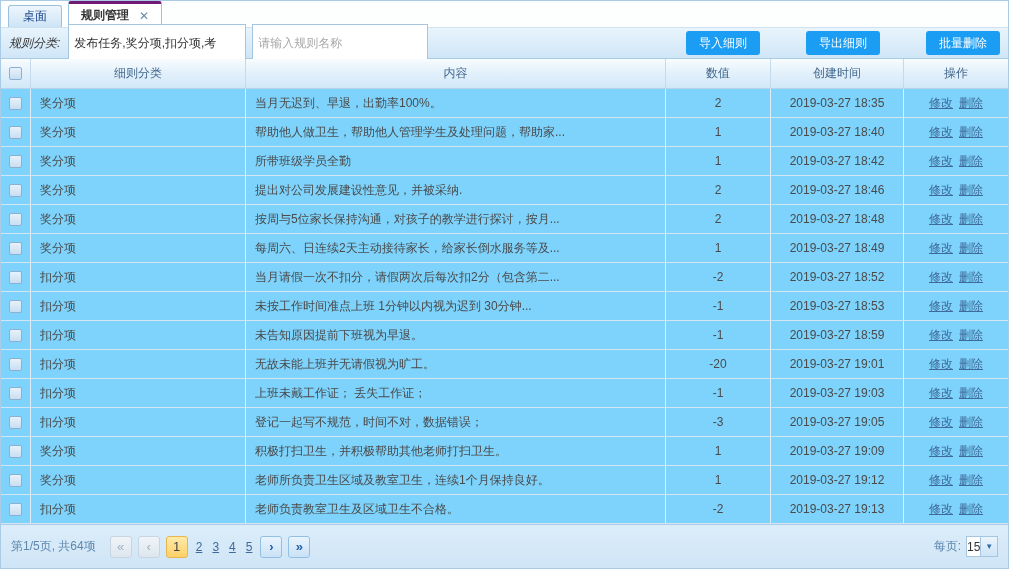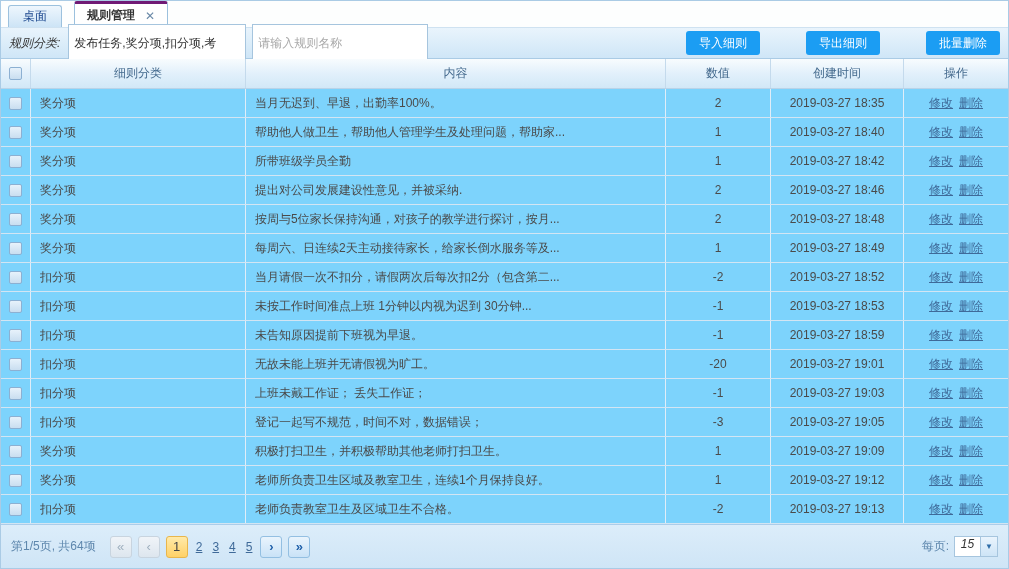--- a/index.html
+++ b/index.html
@@ -5,21 +5,21 @@
   * { margin:0; padding:0; box-sizing:border-box; }
   html,body { width:1009px; height:569px; }
   body {
     font-family:"Liberation Sans","DejaVu Sans",sans-serif;
     font-size:12px; color:#4a4a4a; background:#fff; overflow:hidden;
   }
   .app { width:1009px; height:569px; border:1px solid #aacbe5; display:flex; flex-direction:column; }
 
   
   .tabstrip { height:27px; background:#fdfefe; display:flex; align-items:flex-end; padding-left:7px; border-bottom:1px solid #cfe2f1; flex:none; }
-  .tab { height:22px; display:flex; align-items:center; padding:0 14px; margin-right:12px;
+  .tab { height:22px; display:flex; align-items:center; padding:0 14px; margin-right:6px;
          border:1px solid #9cc1de; border-bottom:none; border-radius:3px 3px 0 0;
          background:linear-gradient(#eef6fd,#cde4f6); color:#15428b; cursor:pointer;justify-content:center; }
   .tab.active { height:26px; background:#fff; border-top:3px solid #701a75; color:#333; font-weight:bold; padding:0 12px; }
   .tab-close { margin-left:10px; color:#6b8aa8; font-weight:normal; font-size:12px; cursor:pointer; }
 
   
   .toolbar { height:31px; background:linear-gradient(#e9f4fc,#cfe6f7); display:flex; align-items:center;
              padding:0 8px; gap:6px; border-bottom:1px solid #aacbe5; flex:none; }
   .toolbar-label { color:#333; margin-right:2px;font-style:italic; }
   .tb-input { height:38px; border:1px solid #a6c5de; background:#fff; padding:0 5px; font-size:12px;
@@ -57,21 +57,21 @@
   .footer { flex:1; background:linear-gradient(#dcedfa,#cfe5f6); border-top:1px solid #abcdea;
             display:flex; align-items:center; padding:0 10px; color:#5e87ad; }
   .pager { display:flex; align-items:center; margin-left:14px; gap:6px; }
   .pg-btn { width:22px; height:22px; border-radius:3px; display:flex; align-items:center; justify-content:center;
             font-size:13px; cursor:default; }
   .pg-disabled { background:linear-gradient(#f0f4f8,#dde6ee); border:1px solid #c8d4df; color:#9fb0bf; }
   .pg-active { background:linear-gradient(#ffeaa9,#ffd167); border:1px solid #e8b64c; color:#444; cursor:pointer; }
   .pg-nav { background:linear-gradient(#e9f4fd,#c9e2f7); border:1px solid #93bfe2; color:#1f5fa9; cursor:pointer; font-weight:bold; }
   .pg-link { color:#3f6a99; text-decoration:underline; cursor:pointer; padding:0 2px; }
   .per-page { margin-left:auto; display:flex; align-items:center; gap:5px; }
-  .select-box { width:44px; height:21px; background:#fff; border:1px solid #a6c5de; display:flex; cursor:pointer;font-style:italic; }
+  .select-box { width:32px; height:21px; background:#fff; border:1px solid #a6c5de; display:flex; align-items:center; cursor:pointer; }
   .select-value { flex:1; text-align:center; color:#333; }
   .select-arrow { width:17px; height:100%; background:linear-gradient(#eaf4fd,#cde4f6); border-left:1px solid #a6c5de;
                   display:flex; align-items:center; justify-content:center; color:#2f6da8; font-size:8px; }
 </style>
 </head>
 <body>
 
 <div class="app">
 
   <div class="tabstrip">

